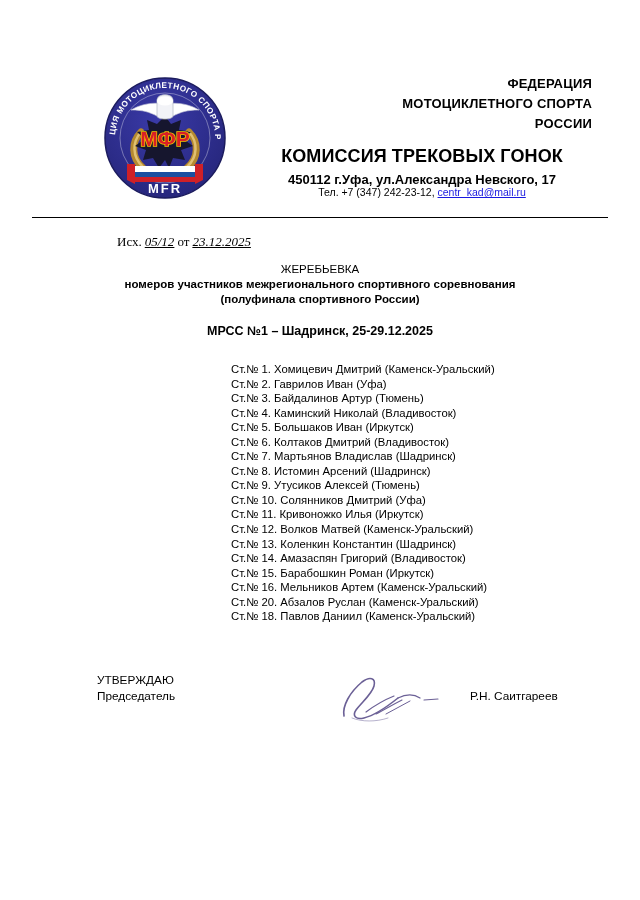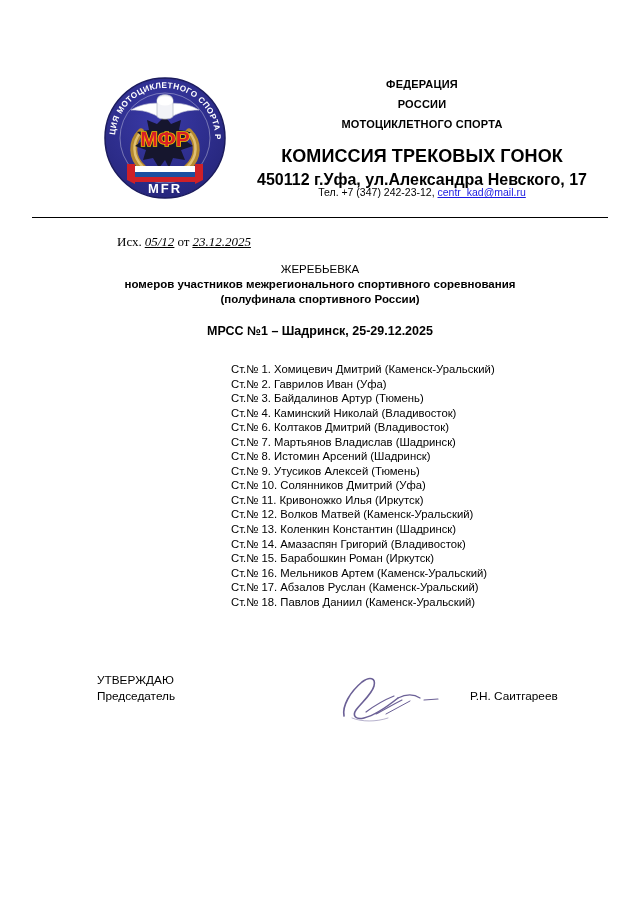--- a/index.html
+++ b/index.html
@@ -42,33 +42,34 @@
 
   .org-block {
     position: absolute;
     left: 252px;
     top: 74px;
     width: 340px;
     text-align: center;
   }
   .org-name {
     font-weight: bold;
-    font-size: 11px;
+    font-size: 13px;
     line-height: 20px;
     letter-spacing: 0.2px;
+    text-align: right;
   }
   .org-commission {
     font-weight: bold;
     font-size: 18px;
     line-height: 18px;
     margin-top: 13px;
     letter-spacing: 0.1px;
   }
   .org-address {
-    font-size: 16px;
+    font-size: 13px;
     line-height: 13px;
     margin-top: 8px;
     font-weight: bold;
   }
   .org-phone {
     font-size: 10.5px;
     line-height: 13px;
   }
   .email-link {
     color: #1a1ae0;
@@ -224,22 +225,22 @@
         <path d="M30,103 L98,103 L98,108 L30,108 Z" fill="#cf2027"></path>
         <path d="M26,90 L34,90 L34,110 L26,106 Z" fill="#cf2027"></path>
         <path d="M94,90 L102,90 L102,106 L94,110 Z" fill="#cf2027"></path>
 
         <text x="64" y="119" text-anchor="middle" font-family="Liberation Sans, sans-serif" font-size="13" font-weight="bold" fill="#ffffff" letter-spacing="2">MFR</text>
       </svg>
     </div>
 
     <div class="org-block">
       <div class="org-name">ФЕДЕРАЦИЯ</div>
+      <div class="org-name">МОТОЦИКЛЕТНОГО СПОРТА</div>
       <div class="org-name">РОССИИ</div>
-      <div class="org-name">МОТОЦИКЛЕТНОГО СПОРТА</div>
       <div class="org-commission">КОМИССИЯ ТРЕКОВЫХ ГОНОК</div>
       <div class="org-address">450112 г.Уфа, ул.Александра Невского, 17</div>
       <div class="org-phone">
         <span>Тел. +7 (347) 242-23-12,</span>
         <a class="email-link" href="#">centr_kad@mail.ru</a>
       </div>
     </div>
 
     <div class="rule"></div>
   </div>
@@ -253,32 +254,33 @@
     <div class="title-sub1">номеров участников межрегионального спортивного соревнования</div>
     <div class="title-sub2">(полуфинала спортивного России)</div>
     <div class="event-line">МРСС №1 – Шадринск, 25-29.12.2025</div>
   </div>
 
   <div class="participants">
     <div class="participant-row">Ст.№ 1. Хомицевич Дмитрий (Каменск-Уральский)</div>
     <div class="participant-row">Ст.№ 2. Гаврилов Иван (Уфа)</div>
     <div class="participant-row">Ст.№ 3. Байдалинов Артур (Тюмень)</div>
     <div class="participant-row">Ст.№ 4. Каминский Николай (Владивосток)</div>
+    <div class="participant-row">Ст.№ 5. Большаков Иван (Иркутск)</div>
     <div class="participant-row">Ст.№ 6. Колтаков Дмитрий (Владивосток)</div>
     <div class="participant-row">Ст.№ 7. Мартьянов Владислав (Шадринск)</div>
     <div class="participant-row">Ст.№ 8. Истомин Арсений (Шадринск)</div>
     <div class="participant-row">Ст.№ 9. Утусиков Алексей (Тюмень)</div>
     <div class="participant-row">Ст.№ 10. Солянников Дмитрий (Уфа)</div>
     <div class="participant-row">Ст.№ 11. Кривоножко Илья (Иркутск)</div>
     <div class="participant-row">Ст.№ 12. Волков Матвей (Каменск-Уральский)</div>
     <div class="participant-row">Ст.№ 13. Коленкин Константин (Шадринск)</div>
     <div class="participant-row">Ст.№ 14. Амазаспян Григорий (Владивосток)</div>
     <div class="participant-row">Ст.№ 15. Барабошкин Роман (Иркутск)</div>
     <div class="participant-row">Ст.№ 16. Мельников Артем (Каменск-Уральский)</div>
-    <div class="participant-row">Ст.№ 17. Абзалов Руслан (Каменск-Уральский)</div>
+    <div class="participant-row">Ст.№ 20. Абзалов Руслан (Каменск-Уральский)</div>
     <div class="participant-row">Ст.№ 18. Павлов Даниил (Каменск-Уральский)</div>
   </div>
 
   <div class="signature-area">
     <div class="approve-block">
       <div>УТВЕРЖДАЮ</div>
       <div>Председатель</div>
     </div>
     <div class="signer-name">Р.Н. Саитгареев</div>
   </div>

